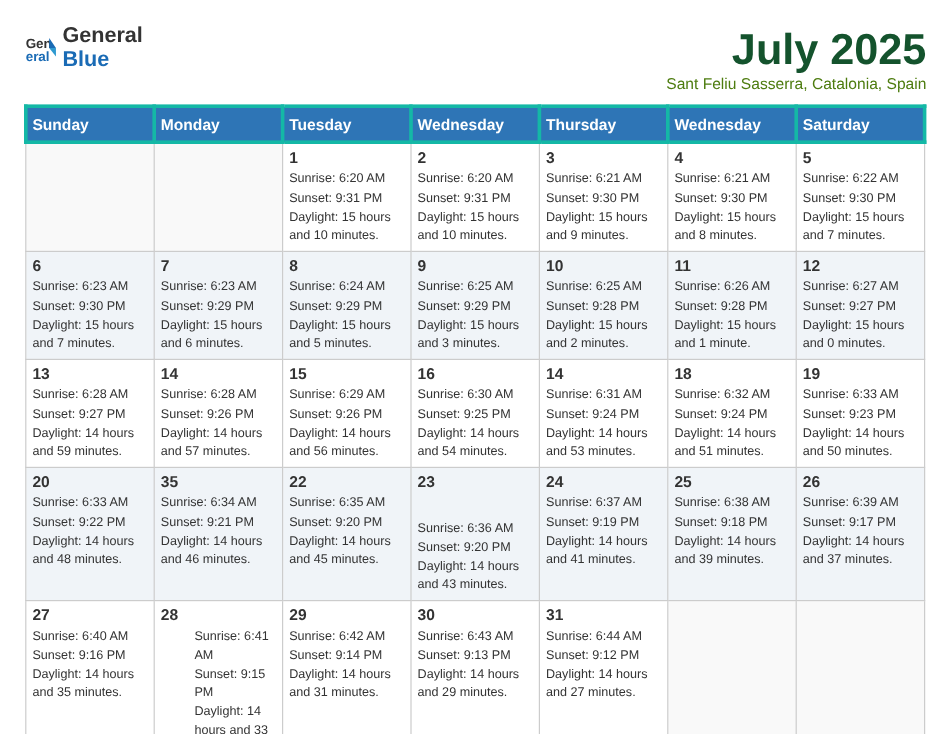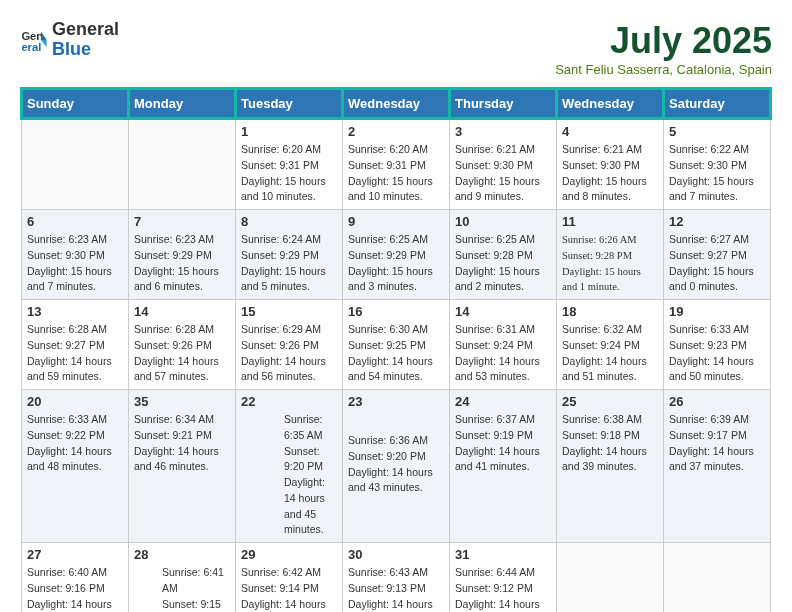--- a/index.html
+++ b/index.html
@@ -180,21 +180,21 @@
 Daylight: 15 hours and 3 minutes.</div>
         </td>
         <td>
           <div class="day-num">10</div>
           <div class="day-info" style="white-space: pre-line;">Sunrise: 6:25 AM
 Sunset: 9:28 PM
 Daylight: 15 hours and 2 minutes.</div>
         </td>
         <td>
           <div class="day-num">11</div>
-          <div class="day-info" style="white-space: pre-line; font-family: Liberation Serif, serif;">Sunrise: 6:26 AM
+          <div class="day-info" style="white-space: pre-line;">Sunrise: 6:26 AM
 Sunset: 9:28 PM
 Daylight: 15 hours and 1 minute.</div>
         </td>
         <td>
           <div class="day-num">12</div>
           <div class="day-info" style="white-space: pre-line;">Sunrise: 6:27 AM
 Sunset: 9:27 PM
 Daylight: 15 hours and 0 minutes.</div>
         </td>
       </tr>
@@ -250,21 +250,21 @@
 Daylight: 14 hours and 48 minutes.</div>
         </td>
         <td>
           <div class="day-num">35</div>
           <div class="day-info" style="white-space: pre-line;">Sunrise: 6:34 AM
 Sunset: 9:21 PM
 Daylight: 14 hours and 46 minutes.</div>
         </td>
         <td>
           <div class="day-num">22</div>
-          <div class="day-info" style="white-space: pre-line; margin-left: 43px;">Sunrise: 6:35 AM
+          <div class="day-info" style="white-space: pre-line;">Sunrise: 6:35 AM
 Sunset: 9:20 PM
 Daylight: 14 hours and 45 minutes.</div>
         </td>
         <td>
           <div class="day-num">23</div>
           <div class="day-info" style="white-space: pre-line; margin-top: 24px;">Sunrise: 6:36 AM
 Sunset: 9:20 PM
 Daylight: 14 hours and 43 minutes.</div>
         </td>
         <td>

